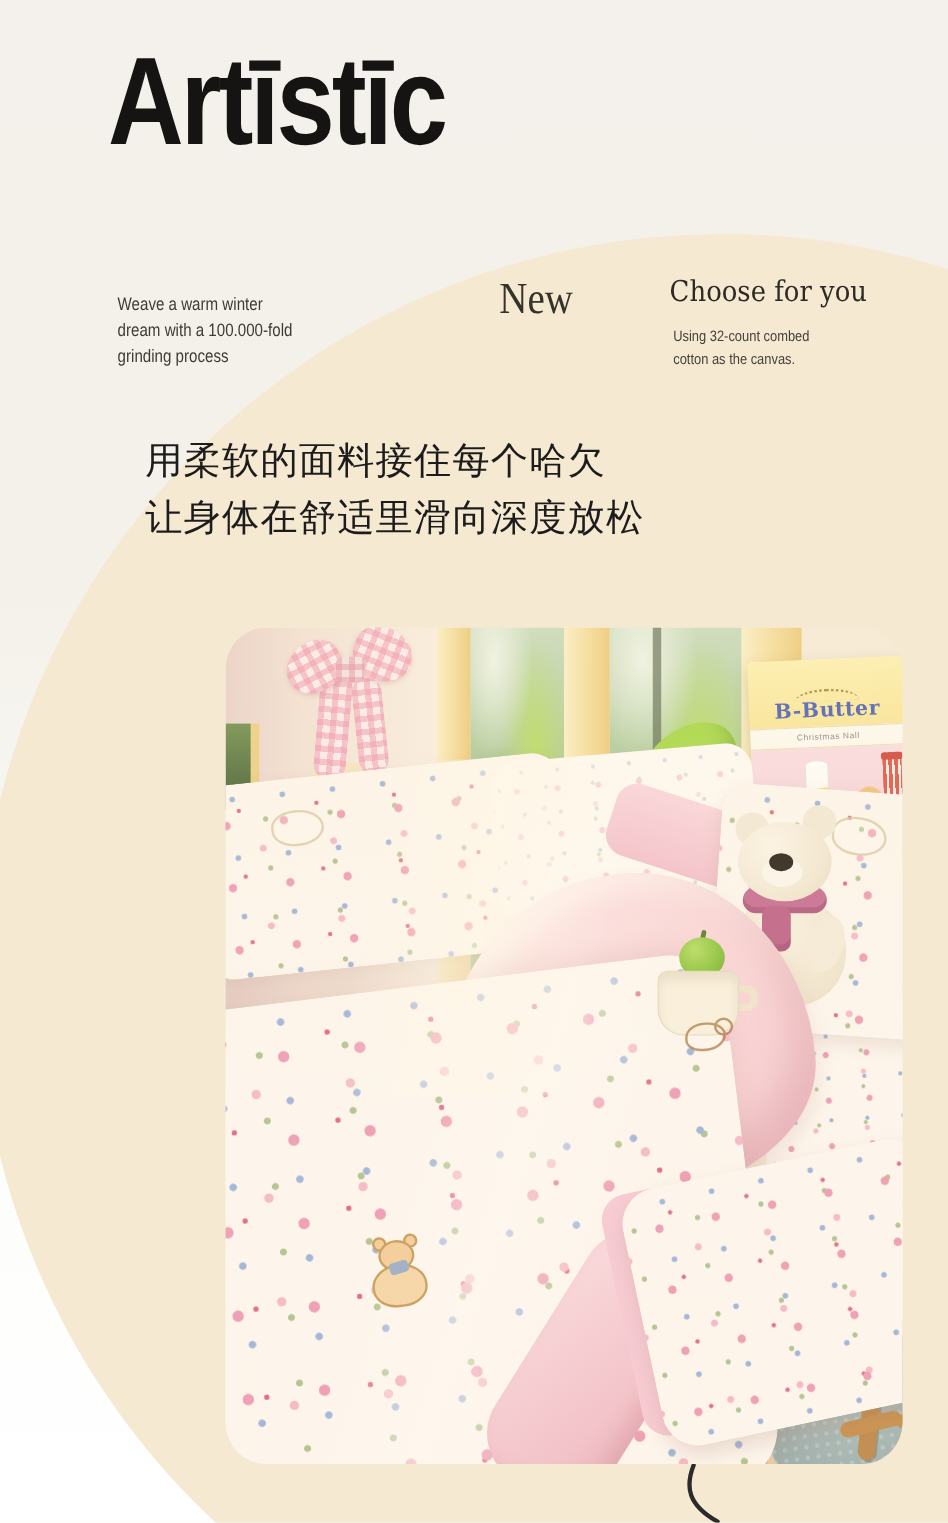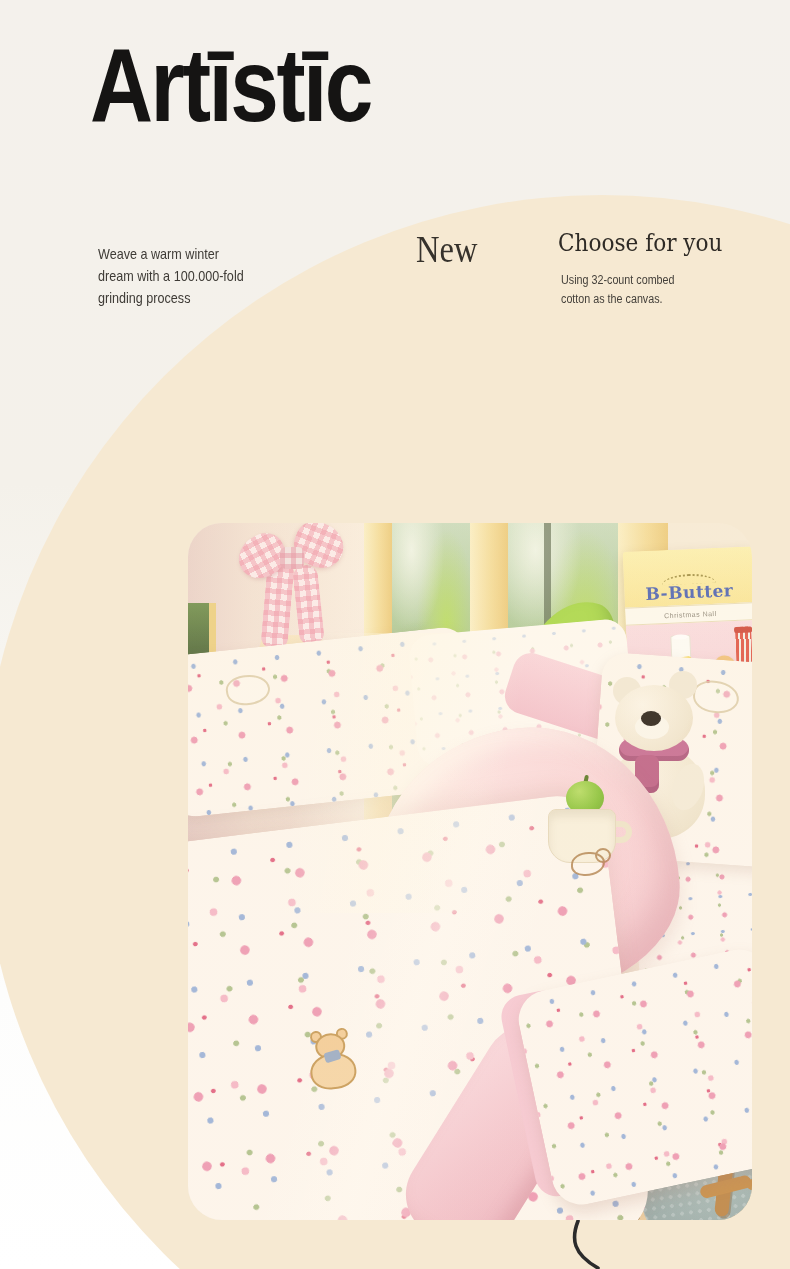--- a/index.html
+++ b/index.html
@@ -253,20 +253,22 @@
 
 <div class="abs new-label">New</div>
 
 <div class="abs choose-heading">Choose for you</div>
 <div class="abs choose-note">
   <div>Using 32-count combed</div>
   <div>cotton as the canvas.</div>
 </div>
 
 <div class="abs headline-cn">
+  <div>用柔软的面料接住每个哈欠</div>
+  <div>让身体在舒适里滑向深度放松</div>
 </div>
 
 <div class="abs photo">
 
   <div class="abs wall"></div>
   <div class="abs side-window"></div>
   <div class="abs win-frame f1"></div>
   <div class="abs glass g1"></div>
   <div class="abs win-frame f2"></div>
   <div class="abs glass g2"></div>

